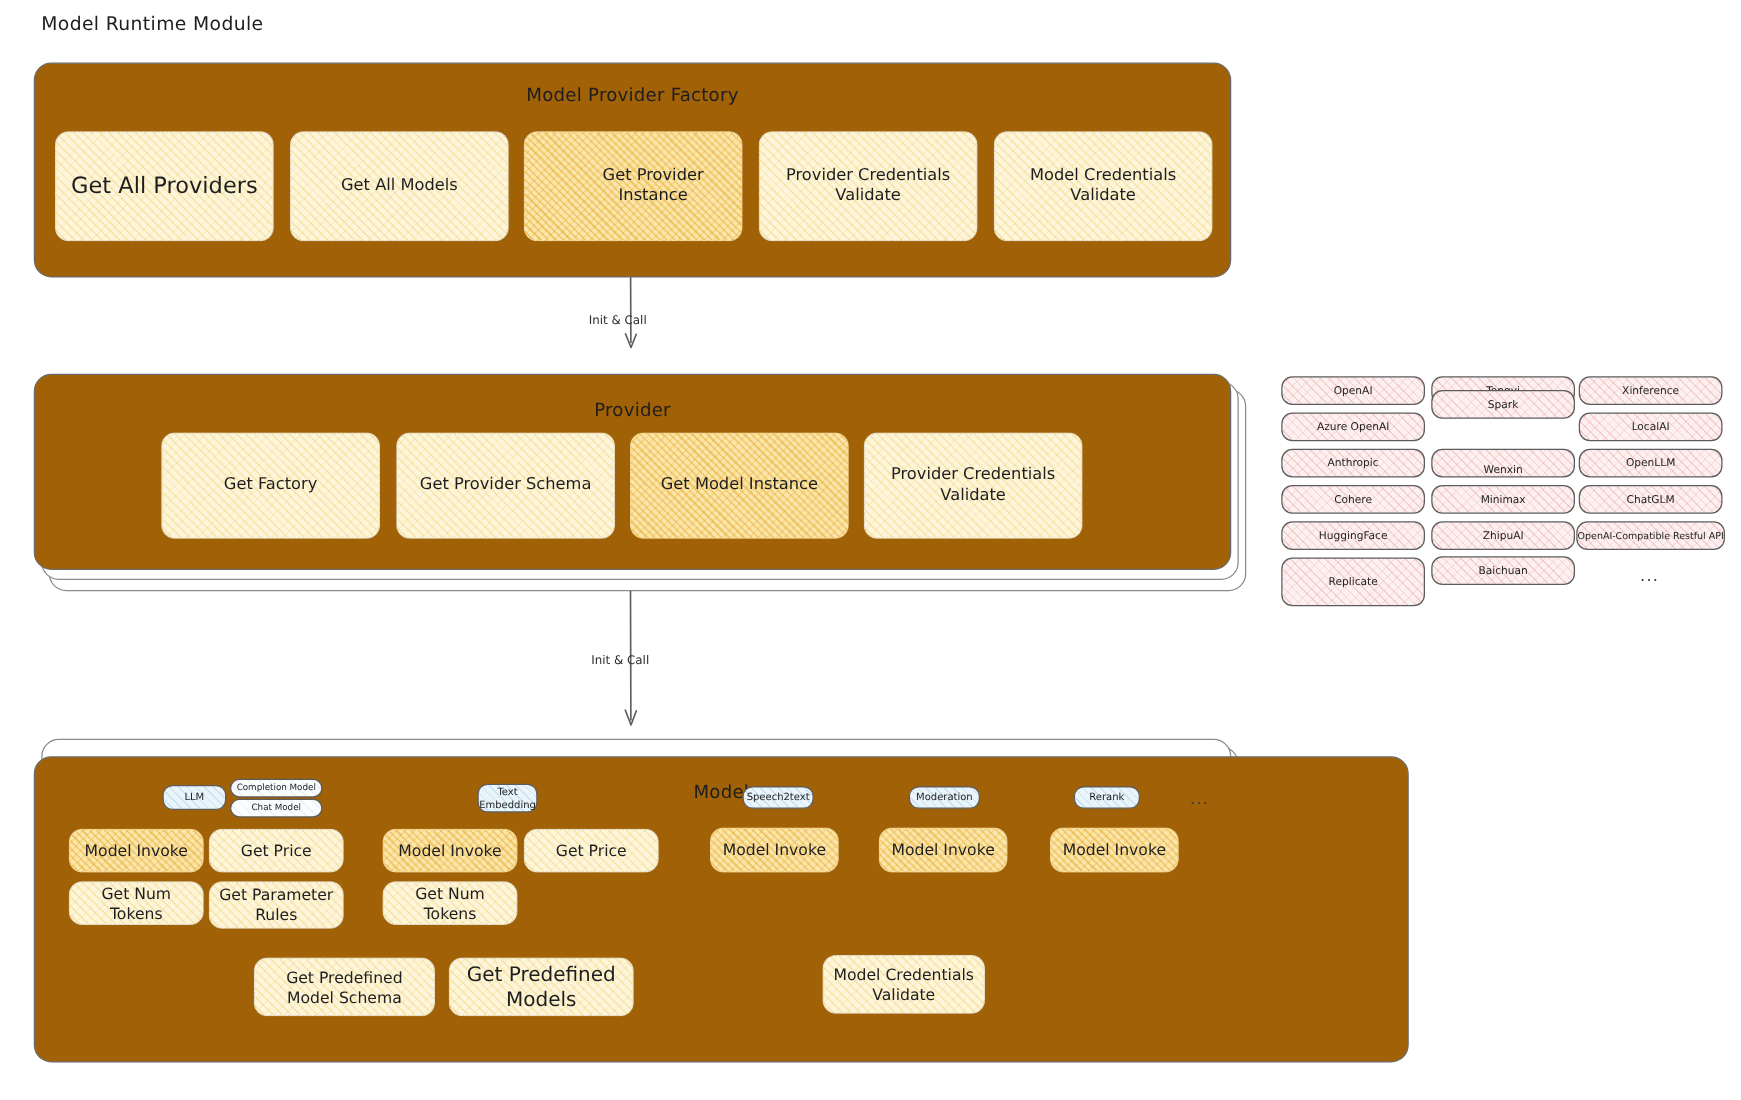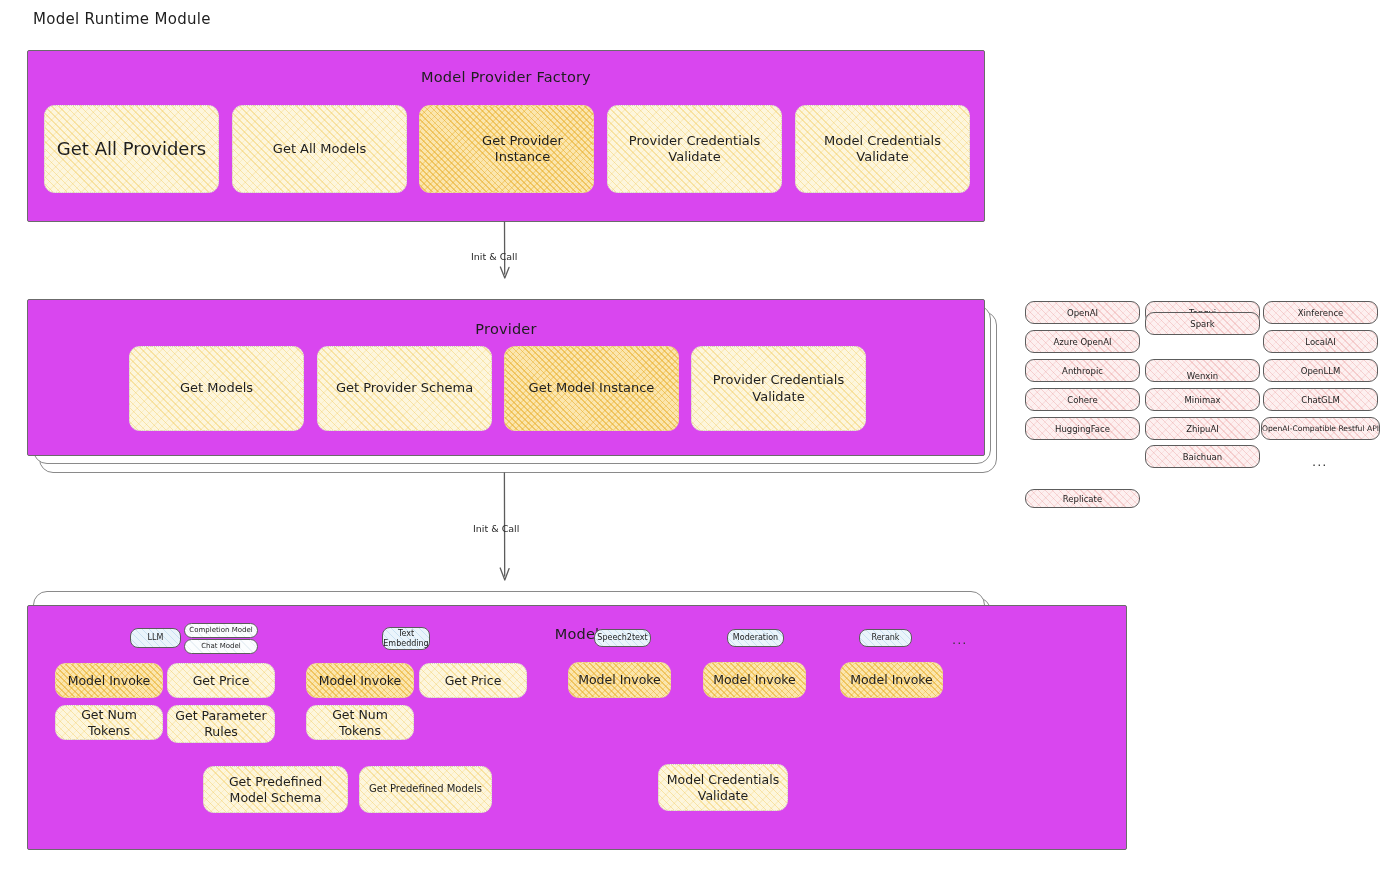--- a/index.html
+++ b/index.html
@@ -9,23 +9,23 @@
     font-family:"DejaVu Sans","Liberation Sans",sans-serif;
     color:#1e1e1e;
     overflow:hidden;
     position:relative;
   }
   .canvas{position:absolute;left:0;top:0;width:1393px;height:880px;}
 
   
   .sketch-panel{
     position:absolute;
-    background:#d946ef;
+    background:#a16207;
     border:1.3px solid #6b6b6b;
-    border-radius:2px;
+    border-radius:14px;
     box-sizing:border-box;
     text-decoration:underline;
   }
   .stack-layer{
     position:absolute;
     background:#ffffff;
     border:1.1px solid #8a8a8a;
     border-radius:14px;
     box-sizing:border-box;
   }
@@ -162,21 +162,21 @@
   </svg>
   <div class="arrow-label" style="left:471px;top:251px;">Init &amp; Call</div>
 
   <div class="stack-layer" style="left:39px;top:311px;width:958px;height:162px;"></div>
   <div class="stack-layer" style="left:33px;top:305px;width:958px;height:159px;"></div>
   <div class="sketch-panel" style="left:27px;top:299px;width:958px;height:157px;">
     <div class="panel-title" style="top:21px;left:0;">Provider</div>
   </div>
 
   <div class="node" style="left:129px;top:346px;width:175px;height:85px;font-size:13px;">
-    <span>Get Models</span>
+    <span>Get Factory</span>
   </div>
   <div class="node" style="left:317px;top:346px;width:175px;height:85px;font-size:13px;">
     <span>Get Provider Schema</span>
   </div>
   <div class="node hi" style="left:504px;top:346px;width:175px;height:85px;font-size:13px;">
     <span>Get Model Instance</span>
   </div>
   <div class="node" style="left:691px;top:346px;width:175px;height:85px;font-size:13px;">
     <span>Provider Credentials Validate</span>
   </div>
@@ -189,21 +189,21 @@
     </div>
   <div class="chip" style="left:1025px;top:359px;width:115px;height:23px;">
     <span>Anthropic</span>
     </div>
   <div class="chip" style="left:1025px;top:388px;width:115px;height:23px;">
     <span>Cohere</span>
     </div>
   <div class="chip" style="left:1025px;top:417px;width:115px;height:23px;">
     <span>HuggingFace</span>
     </div>
-  <div class="chip" style="left:1025px;top:446px;width:115px;height:19px;margin-top:43px;">
+  <div class="chip" style="left:1025px;top:446px;width:115px;height:39px;">
     <span>Replicate</span>
     </div>
 
   <div class="chip" style="left:1145px;top:301px;width:115px;height:23px;">
     <span>Tongyi</span>
     </div>
   <div class="chip" style="left:1145px;top:312px;width:115px;height:23px;">
     <span>Spark</span>
     </div>
   <div class="chip" style="left:1145px;top:359px;width:115px;height:23px;align-items:flex-end;">
@@ -303,20 +303,20 @@
   </div>
   <div class="node hi" style="left:840px;top:662px;width:103px;height:36px;font-size:12.5px;">
     <span>Model Invoke</span>
   </div>
 
   <div class="ellipsis" style="left:952px;top:633px;">...</div>
 
   <div class="node" style="left:203px;top:766px;width:145px;height:47px;font-size:12.5px;">
     <span>Get Predefined Model Schema</span>
   </div>
-  <div class="node" style="left:359px;top:766px;width:133px;height:47px;font-size:10px;">
+  <div class="node" style="left:359px;top:766px;width:148px;height:47px;font-size:16px;">
     <span>Get Predefined Models</span>
   </div>
   <div class="node" style="left:658px;top:764px;width:130px;height:47px;font-size:12.5px;">
     <span>Model Credentials Validate</span>
   </div>
 
 </div>
 
 </body></html>

